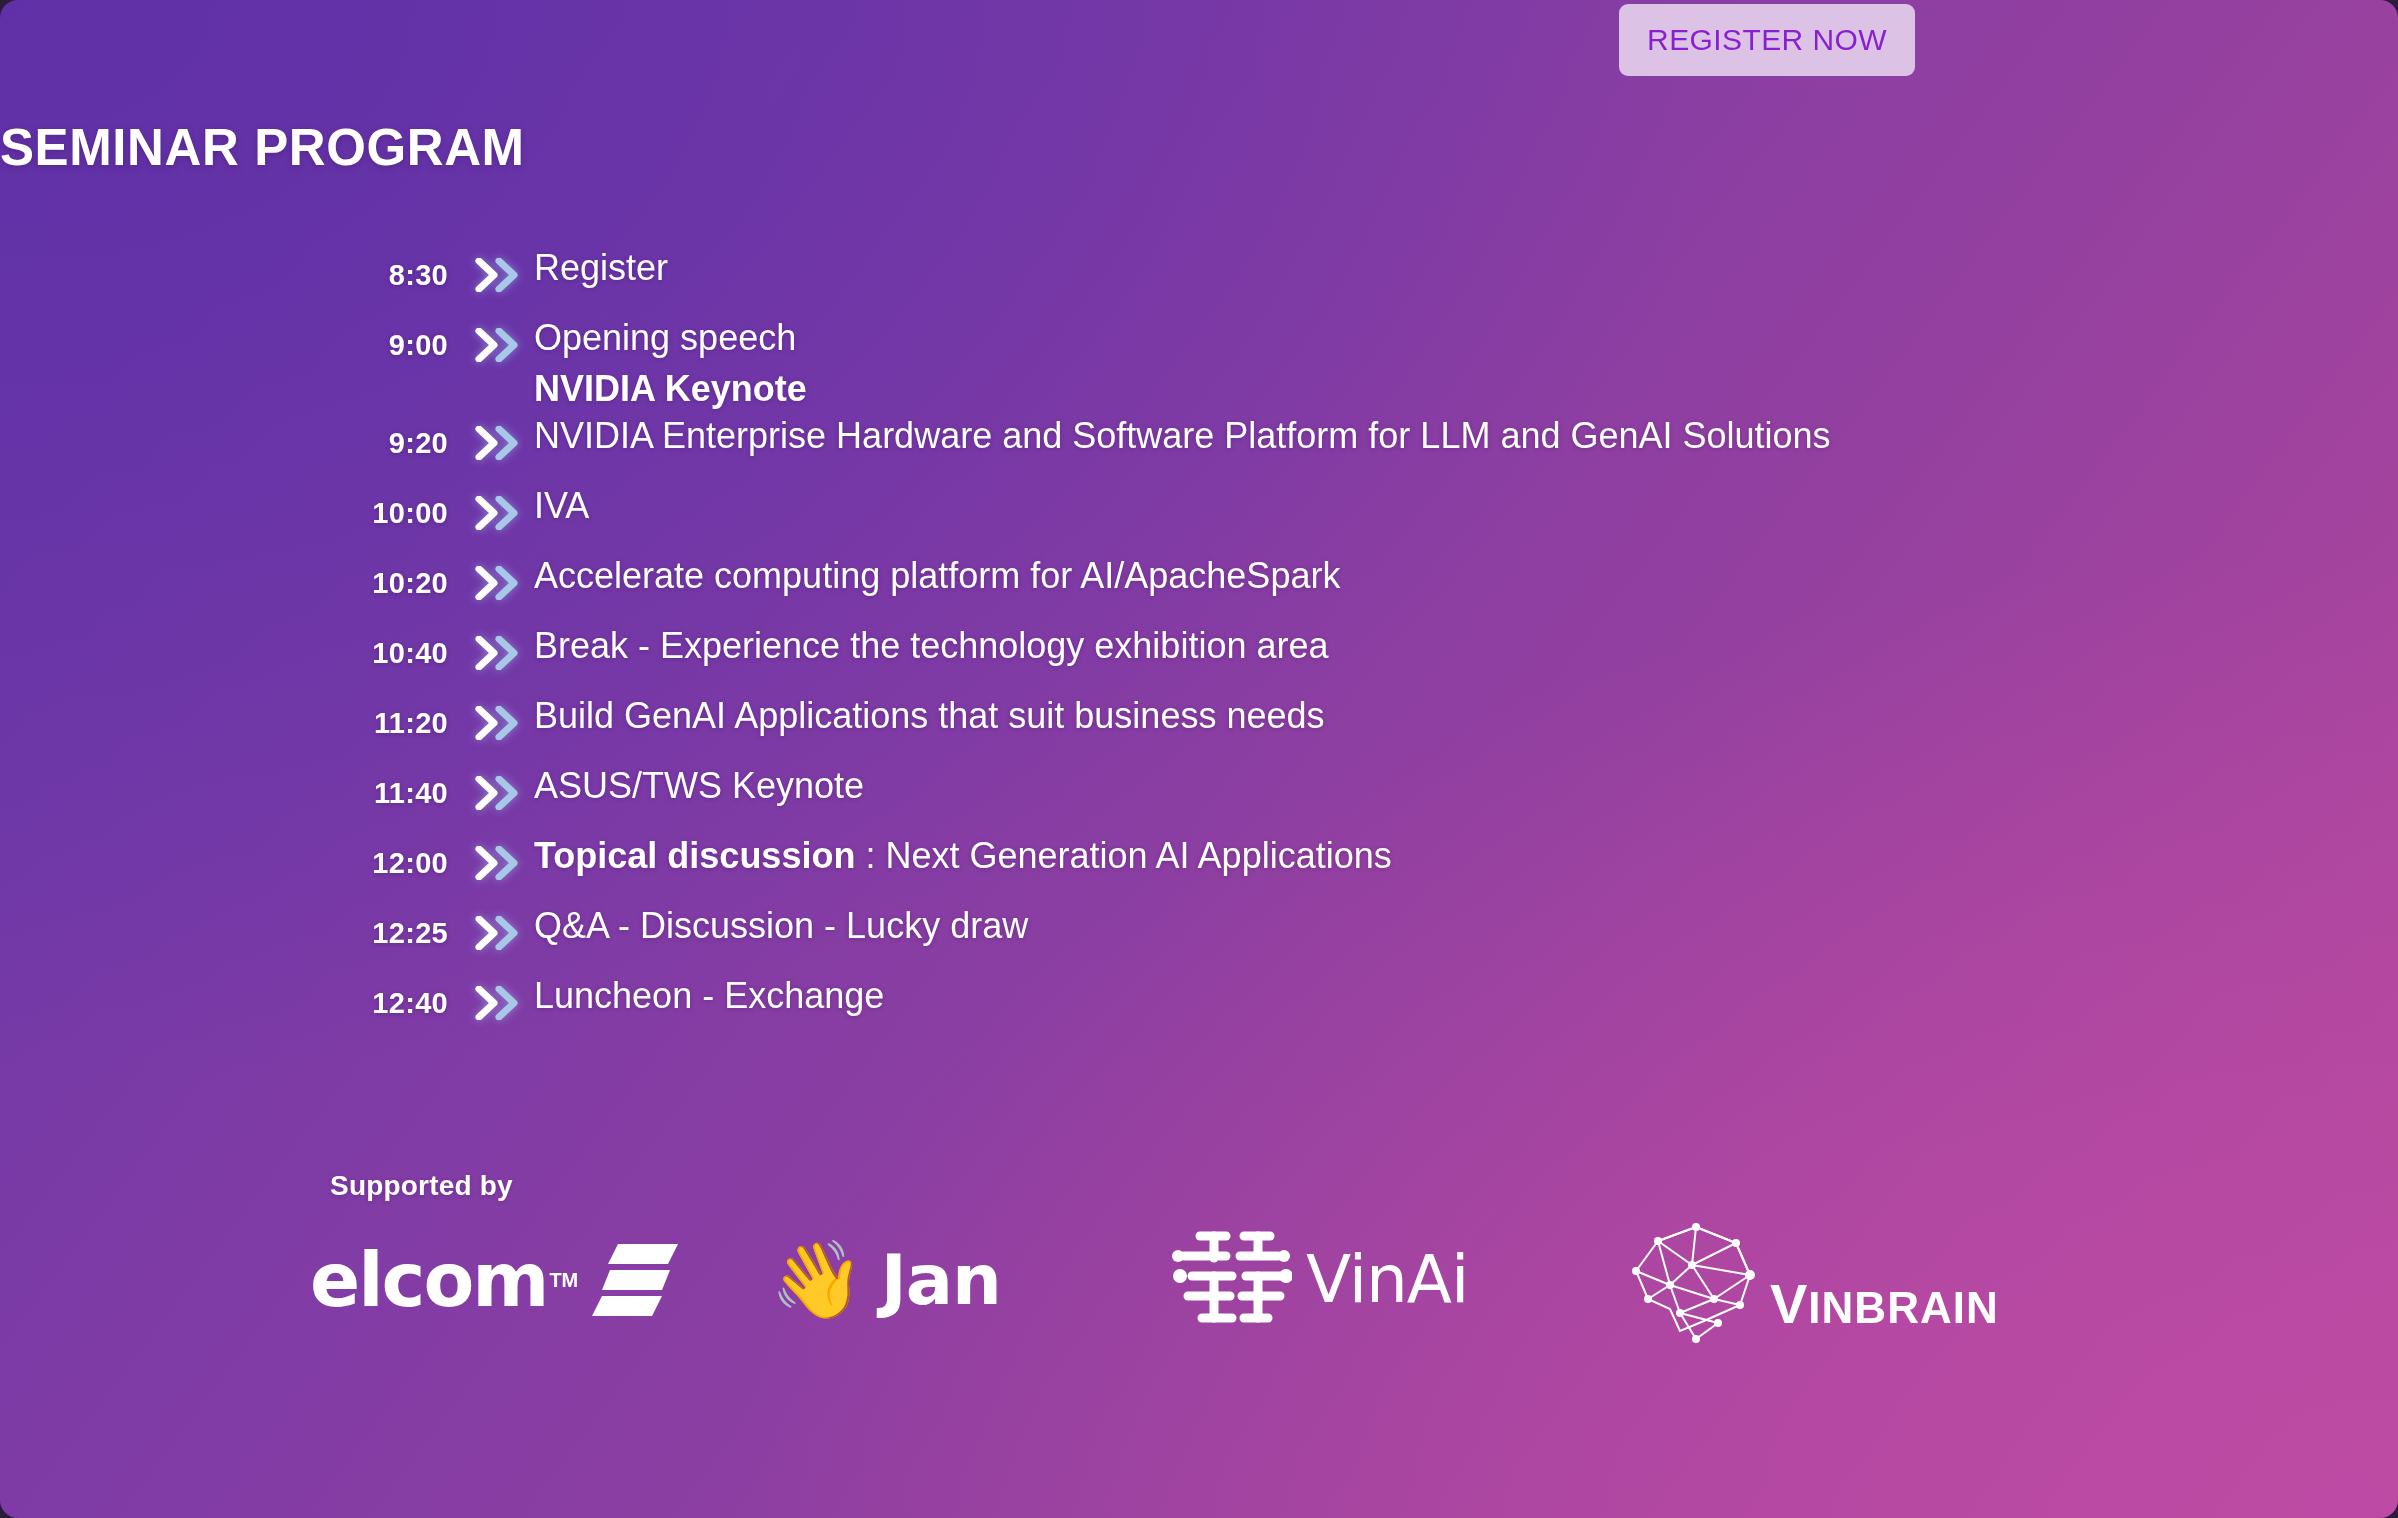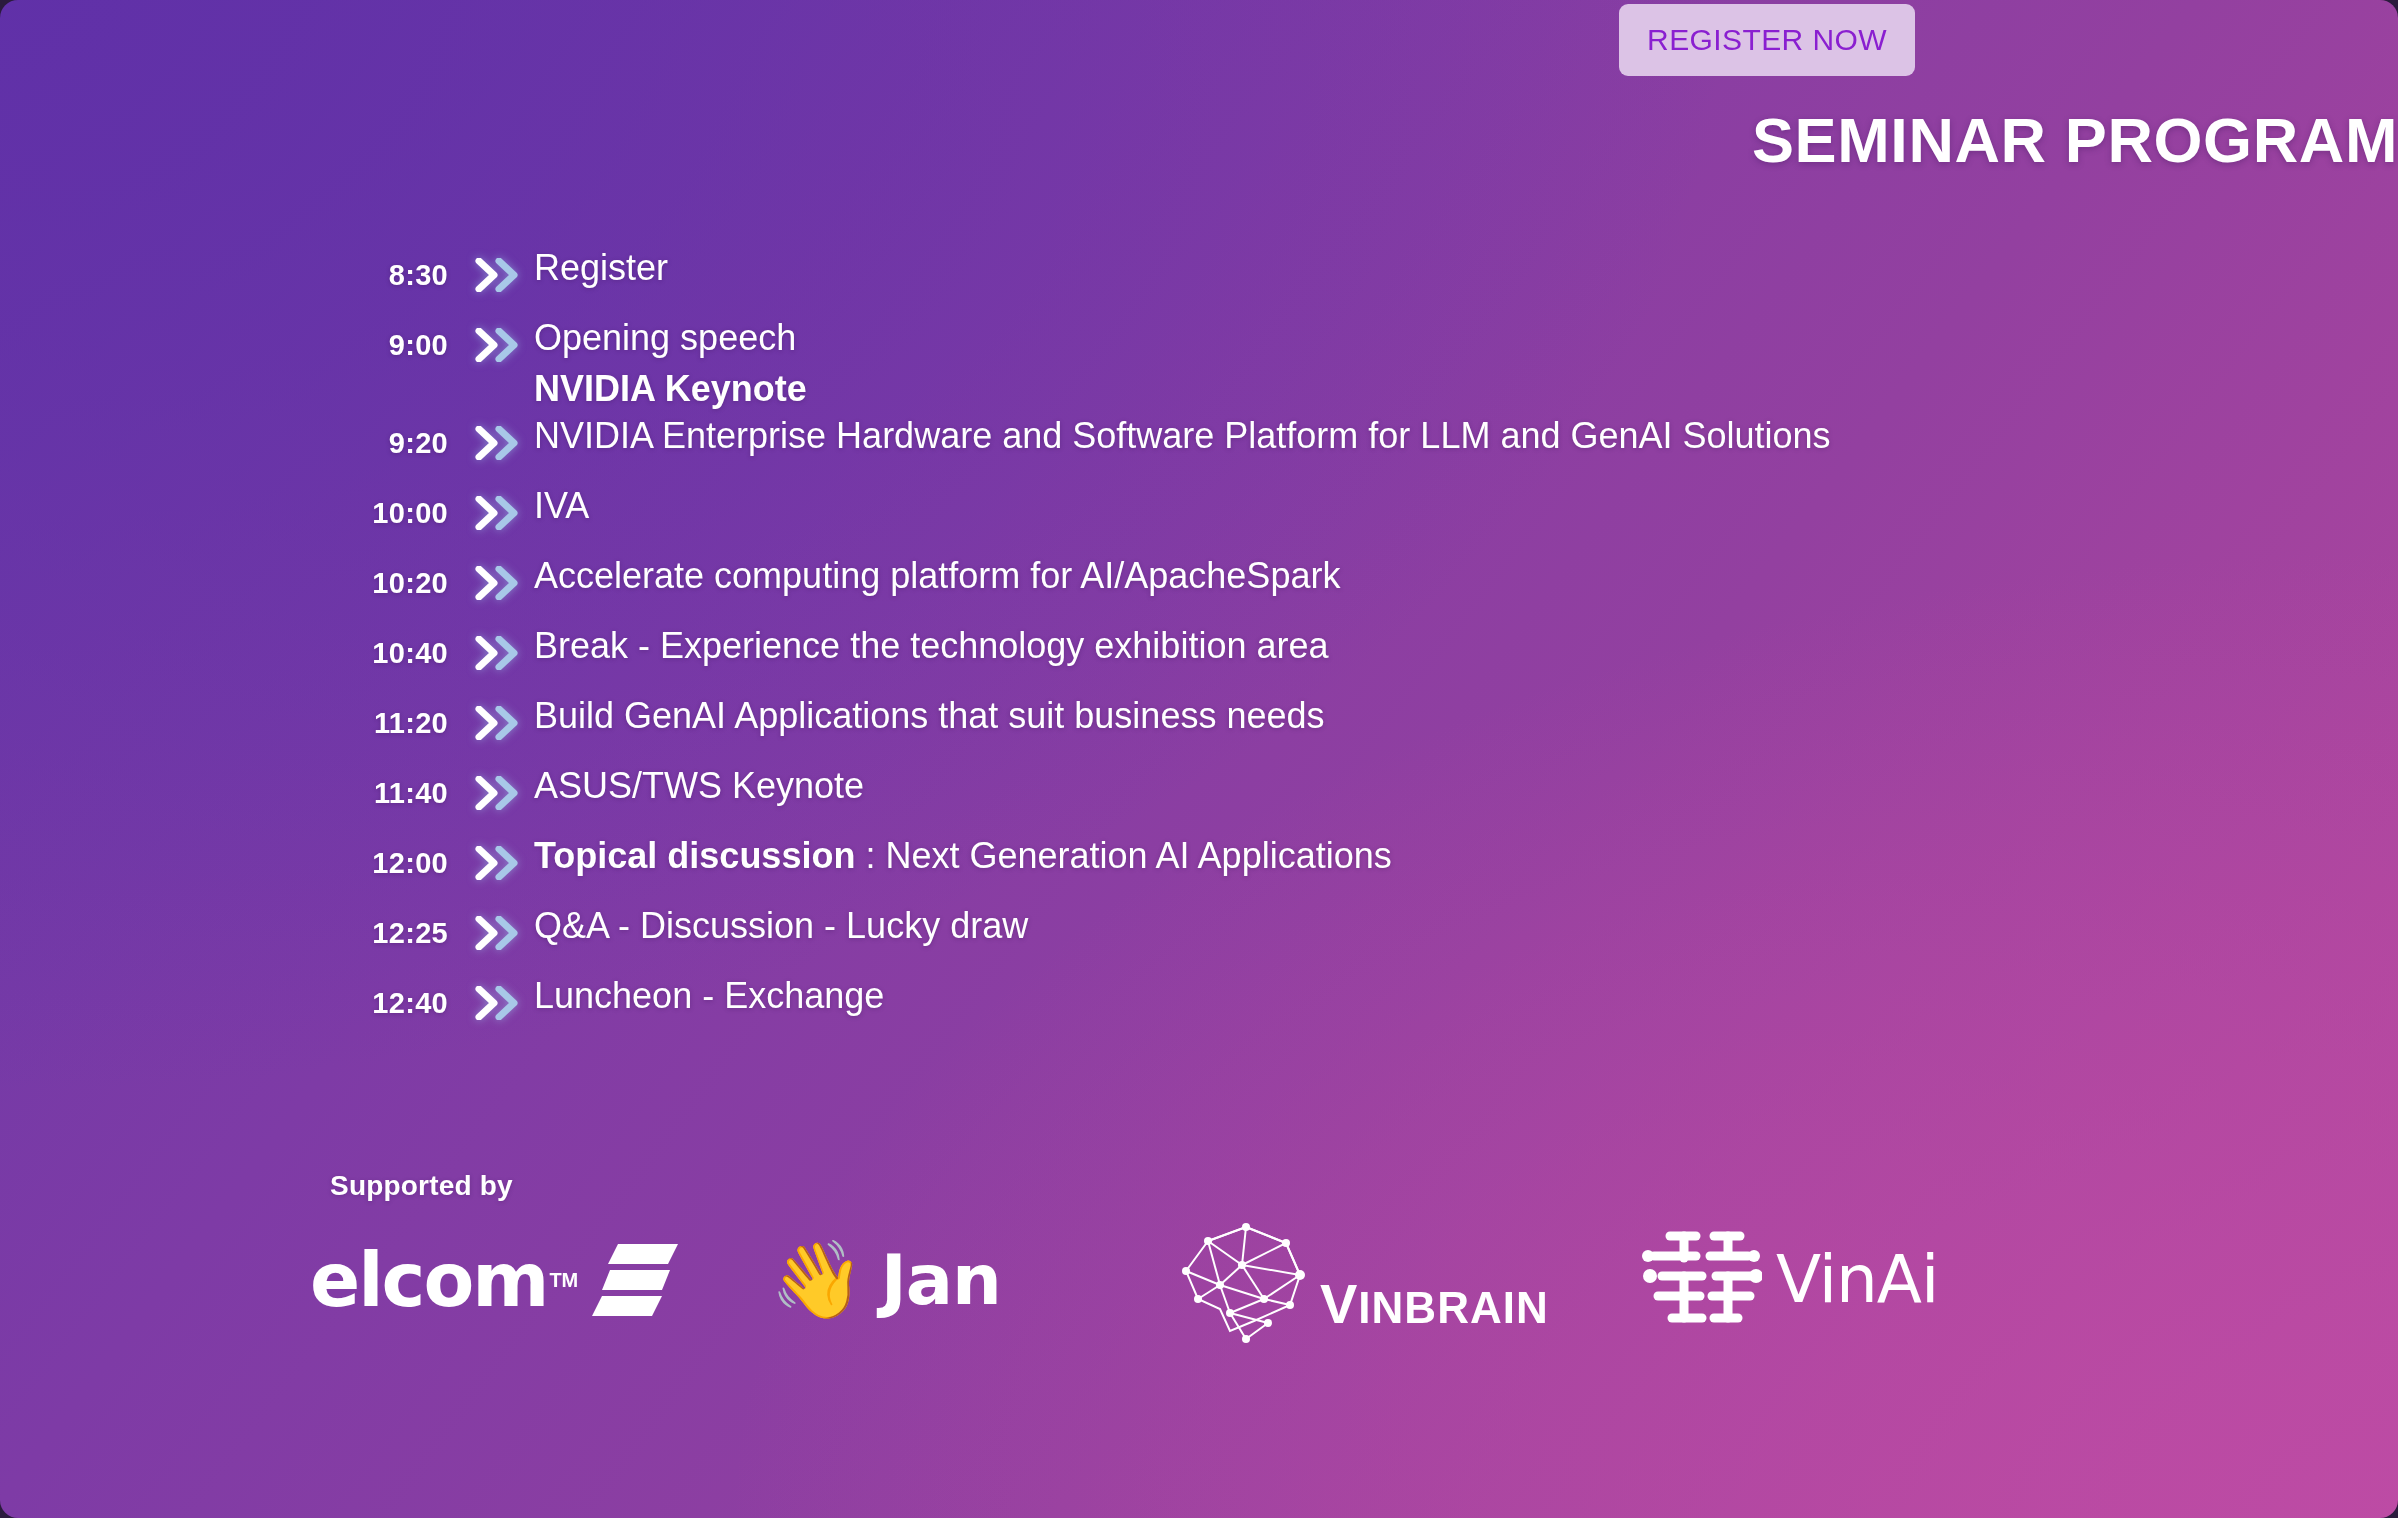--- a/index.html
+++ b/index.html
@@ -35,24 +35,24 @@
     font-weight:400;
     letter-spacing:0.4px;
     font-family:"Liberation Sans", sans-serif;
     cursor:pointer;
     display:flex; align-items:center; justify-content:center;
   }
 
   
   .title {
     position:absolute;
-    left:0; right:0; top:104px;
-    text-align:right;
-    color:#ffffff;
-    font-size:63px;
+    left:0; right:0; top:118px;
+    text-align:left;
+    color:#ffffff;
+    font-size:51px;
     font-weight:bold;
     letter-spacing:0.6px;
     text-shadow:0 2px 6px rgba(60,20,90,0.35);
   }
 
   
   .schedule {
     position:absolute;
     left:330px; top:222px;
     width:1720px;
@@ -292,20 +292,51 @@
           <polygon points="26,4 86,4 76,24 16,24" fill="#fff"></polygon>
           <polygon points="18,30 78,30 70,50 10,50" fill="#fff"></polygon>
           <polygon points="10,56 70,56 60,76 0,76" fill="#fff"></polygon>
         </svg>
       </span>
     </div>
 
     <div class="logo logo-jan">
       <span class="jan-hand">👋</span>
       <span class="jan-word">Jan</span>
+    </div>
+
+    <div class="logo logo-vinai">
+      <span>
+        <svg width="122" height="108" viewBox="0 0 122 108">
+          <g stroke="#fff" stroke-width="9" stroke-linecap="round" fill="none">
+            <line x1="30" y1="12" x2="56" y2="12"></line>
+            <line x1="74" y1="12" x2="100" y2="12"></line>
+            <line x1="44" y1="12" x2="44" y2="34"></line>
+            <line x1="88" y1="12" x2="88" y2="30"></line>
+            <line x1="14" y1="32" x2="56" y2="32"></line>
+            <line x1="70" y1="32" x2="108" y2="32"></line>
+            <line x1="22" y1="52" x2="62" y2="52"></line>
+            <line x1="76" y1="52" x2="112" y2="52"></line>
+            <line x1="10" y1="52" x2="10" y2="52"></line>
+            <line x1="18" y1="72" x2="60" y2="72"></line>
+            <line x1="72" y1="72" x2="110" y2="72"></line>
+            <line x1="32" y1="94" x2="62" y2="94"></line>
+            <line x1="74" y1="94" x2="98" y2="94"></line>
+            <line x1="44" y1="52" x2="44" y2="94"></line>
+            <line x1="88" y1="52" x2="88" y2="94"></line>
+          </g>
+          <g fill="#fff">
+            <circle cx="10" cy="52" r="7"></circle>
+              <circle cx="116" cy="52" r="7"></circle>
+            <circle cx="114" cy="32" r="6"></circle>
+              <circle cx="8" cy="32" r="6"></circle>
+          </g>
+        </svg>
+      </span>
+      <span class="vinai-word">VinAi</span>
     </div>
 
     <div class="logo logo-vinbrain">
       <span>
         <svg width="170" height="130" viewBox="0 0 170 130">
           <g stroke="#fff" stroke-width="2" fill="none">
             <path d="M18,58 L40,28 L78,14 L118,30 L132,62 L122,92 L86,108 L62,118 L52,96 L30,86 Z"></path>
             <line x1="40" y1="28" x2="78" y2="14"></line>
             <line x1="40" y1="28" x2="74" y2="52"></line>
             <line x1="78" y1="14" x2="118" y2="30"></line>
@@ -340,45 +371,14 @@
               <circle cx="62" cy="100" r="4"></circle>
             <circle cx="100" cy="110" r="4"></circle>
               <circle cx="78" cy="126" r="4"></circle>
             <circle cx="30" cy="86" r="4"></circle>
           </g>
         </svg>
       </span>
       <span class="vinbrain-word"><span class="cap">V</span><span>INBRAIN</span></span>
     </div>
 
-    <div class="logo logo-vinai">
-      <span>
-        <svg width="122" height="108" viewBox="0 0 122 108">
-          <g stroke="#fff" stroke-width="9" stroke-linecap="round" fill="none">
-            <line x1="30" y1="12" x2="56" y2="12"></line>
-            <line x1="74" y1="12" x2="100" y2="12"></line>
-            <line x1="44" y1="12" x2="44" y2="34"></line>
-            <line x1="88" y1="12" x2="88" y2="30"></line>
-            <line x1="14" y1="32" x2="56" y2="32"></line>
-            <line x1="70" y1="32" x2="108" y2="32"></line>
-            <line x1="22" y1="52" x2="62" y2="52"></line>
-            <line x1="76" y1="52" x2="112" y2="52"></line>
-            <line x1="10" y1="52" x2="10" y2="52"></line>
-            <line x1="18" y1="72" x2="60" y2="72"></line>
-            <line x1="72" y1="72" x2="110" y2="72"></line>
-            <line x1="32" y1="94" x2="62" y2="94"></line>
-            <line x1="74" y1="94" x2="98" y2="94"></line>
-            <line x1="44" y1="52" x2="44" y2="94"></line>
-            <line x1="88" y1="52" x2="88" y2="94"></line>
-          </g>
-          <g fill="#fff">
-            <circle cx="10" cy="52" r="7"></circle>
-              <circle cx="116" cy="52" r="7"></circle>
-            <circle cx="114" cy="32" r="6"></circle>
-              <circle cx="8" cy="32" r="6"></circle>
-          </g>
-        </svg>
-      </span>
-      <span class="vinai-word">VinAi</span>
-    </div>
-
   </div>
 </div>
 
 </body></html>

